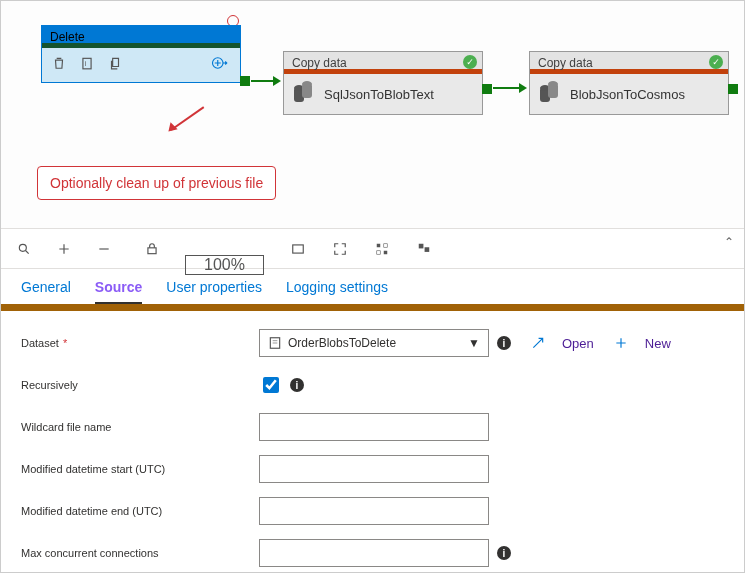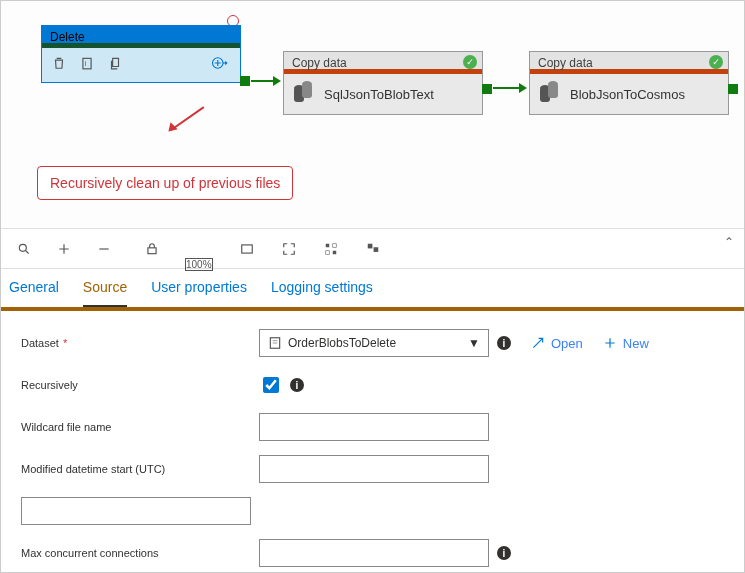--- a/index.html
+++ b/index.html
@@ -19,30 +19,30 @@
   .circle-marker { position:absolute; left: 226px; top: 14px; width: 12px; height:12px; border:1.5px solid #d13438; border-radius:50%; }
   .port { position:absolute; width:10px; height:10px; background:#107c10; }
   .arrow-line { position:absolute; height:2px; background:#107c10; }
   .arrow-head { position:absolute; width:0; height:0; border-top:5px solid transparent; border-bottom:5px solid transparent; border-left:8px solid #107c10; }
   .callout { position:absolute; left:36px; top:165px; border:1.5px solid #d13438; border-radius:4px; padding:8px 12px; color:#d13438; font-size:14px; background:#fff; }
   .callout-arrow { position:absolute; left:170px; top:128px; width:40px; height:2px; background:#d13438; transform: rotate(-35deg); transform-origin:left center; }
   .callout-arrow::after { content:""; position:absolute; left:-3px; top:-5px; width:0;height:0; border-top:5px solid transparent; border-bottom:5px solid transparent; border-right:8px solid #d13438; transform:rotate(-10deg);}
   .toolbar-strip { height: 40px; display:flex; align-items:center; gap:26px; padding:0 16px; border-bottom:1px solid #e1dfdd; }
   .toolbar-strip .t-icon { color:#555; cursor:pointer; }
   .collapse-caret { position:absolute; right:10px; top:234px; font-size:12px; color:#666; cursor:pointer; }
-  .tabs { display:flex; gap:24px; padding:10px 20px 0 8px; border-bottom:4px solid #a16207; height:42px; }
+  .tabs { display:flex; gap:24px; padding:10px 20px 0 20px; border-bottom:7px solid #a16207; height:42px; }
   .tab { color:#0078d4; cursor:pointer; padding-bottom:10px; font-size:14px; }
-  .tab.active { color:#a16207; border-bottom:2px solid #323130; font-weight:400; }
+  .tab.active { color:#8b5cf6; border-bottom:2px solid #323130; font-weight:700; }
   .form { padding: 18px 20px 10px 20px; }
   .form-row { display:flex; align-items:center; margin-bottom:14px; min-height:28px; }
   .form-label { width: 238px; color:#323130; font-size:11px; }
   .req { color:#d13438; margin-left:4px; }
   .select { width: 230px; height:28px; border:1px solid #8a8886; display:flex; align-items:center; padding:0 8px; justify-content:space-between; background:#fff; cursor:pointer; font-size:12px; }
   .info-icon { margin-left:8px; font-weight:bold; width:14px; height:14px; border-radius:50%; background:#323130; color:#fff; display:inline-flex; align-items:center; justify-content:center; font-size:10px; }
-  .linkish { color:#3b82f6; margin-left:20px; cursor:pointer; display:inline-flex; align-items:center; gap:6px; font-size:13px; }
+  .linkish { color:#4c1d95; margin-left:20px; cursor:pointer; display:inline-flex; align-items:center; gap:17px; font-size:13px; }
   .text-input { width:230px; height:28px; border:1px solid #8a8886; padding:0 6px; font-size:13px; }
   .checkbox { width:16px; height:16px; accent-color:#0078d4; }
   .db-icon { width:22px; height:20px; position:relative; }
   .db-icon .cyl { position:absolute; width:10px; height:14px; background:#555; border-radius:2px 2px 3px 3px; }
   .db-icon .cyl::before { content:""; position:absolute; top:-3px; left:0; width:10px; height:6px; background:#555; border-radius:50%; }
   .db-icon .c1 { left:0; top:4px; }
   .db-icon .c2 { left:8px; top:0px; background:#888; }
   .db-icon .c2::before { background:#888; }
   .trash-icon { width:20px; color:#777; }
   svg { display:block; }
@@ -115,21 +115,21 @@
         <span class="db-icon">
             <span class="cyl c1"></span>
             <span class="cyl c2"></span>
           </span>
         <span class="name">BlobJsonToCosmos</span>
       </div>
       <div class="port" style="right:-10px; top:32px;"></div>
     </div>
 
     <div class="callout-arrow"></div>
-    <div class="callout">Recursively clean up of previous files</div>
+    <div class="callout">Optionally clean up of previous file</div>
   </div>
 
   <div class="toolbar-strip">
     <span class="t-icon">
         <svg width="14" height="14" viewBox="0 0 24 24">
           <circle cx="10" cy="10" r="6" fill="none" stroke="#555" stroke-width="2"></circle>
           <path stroke="#555" stroke-width="2" d="m15 15 5 5"></path>
         </svg>
       </span>
     <span class="t-icon">
@@ -141,21 +141,21 @@
         <svg width="14" height="14" viewBox="0 0 24 24">
           <path stroke="#555" stroke-width="2" d="M4 12h16"></path>
         </svg>
       </span>
     <span class="t-icon" style="margin-left:8px">
         <svg width="14" height="16" viewBox="0 0 24 24">
           <rect x="5" y="10" width="14" height="10" fill="none" stroke="#555" stroke-width="2"></rect>
           <path fill="none" stroke="#555" stroke-width="2" d="M8 10V7a4 4 0 0 1 8 0v3"></path>
         </svg>
       </span>
-    <span class="t-icon" style="font-size:10px;border:1px solid #555;padding:0 0;margin-top:32px;">100%</span>
+    <span class="t-icon" style="font-size:16px;border:1px solid #555;padding:0 18px;margin-top:32px;">100%</span>
     <span class="t-icon">
         <svg width="16" height="14" viewBox="0 0 24 24">
           <rect x="3" y="5" width="18" height="14" fill="none" stroke="#555" stroke-width="2"></rect>
         </svg>
       </span>
     <span class="t-icon">
         <svg width="16" height="14" viewBox="0 0 24 24">
           <path fill="none" stroke="#555" stroke-width="2" d="M3 9V3h6M21 9V3h-6M3 15v6h6M21 15v6h-6"></path>
         </svg>
       </span>
@@ -221,20 +221,21 @@
       <div class="form-label">Wildcard file name</div>
       <input class="text-input" style="">
     </div>
 
     <div class="form-row">
       <div class="form-label">Modified datetime start (UTC)</div>
       <input class="text-input" style="">
     </div>
 
     <div class="form-row">
+      <div class="form-label">Modified datetime end (UTC)</div>
       <input class="text-input" style="">
     </div>
 
     <div class="form-row">
       <div class="form-label">Max concurrent connections</div>
       <input class="text-input" style="">
       <span class="info-icon">i</span>
     </div>
   </div>
 

